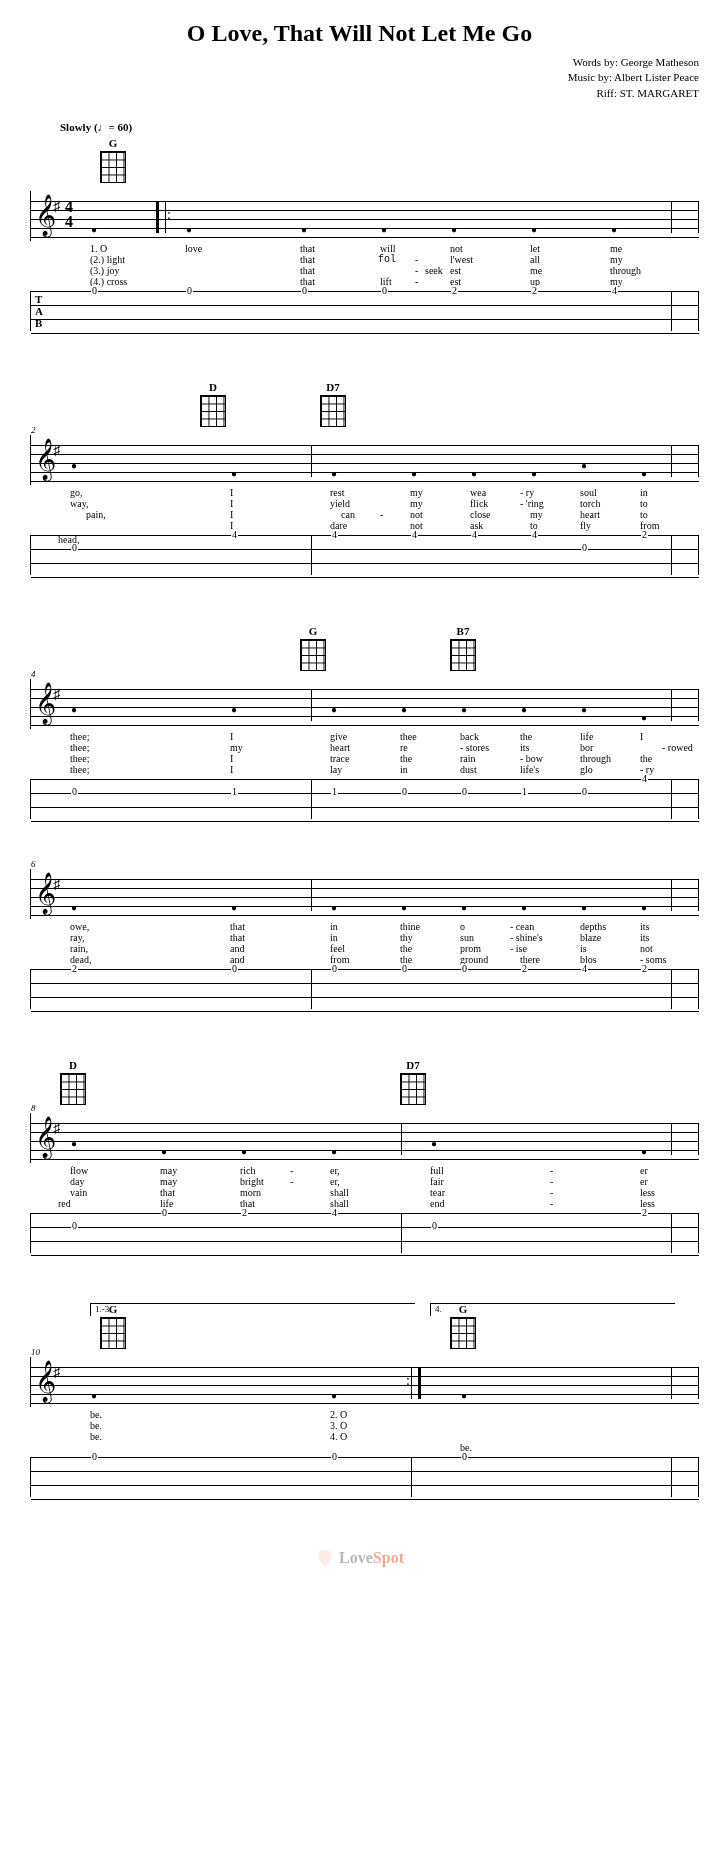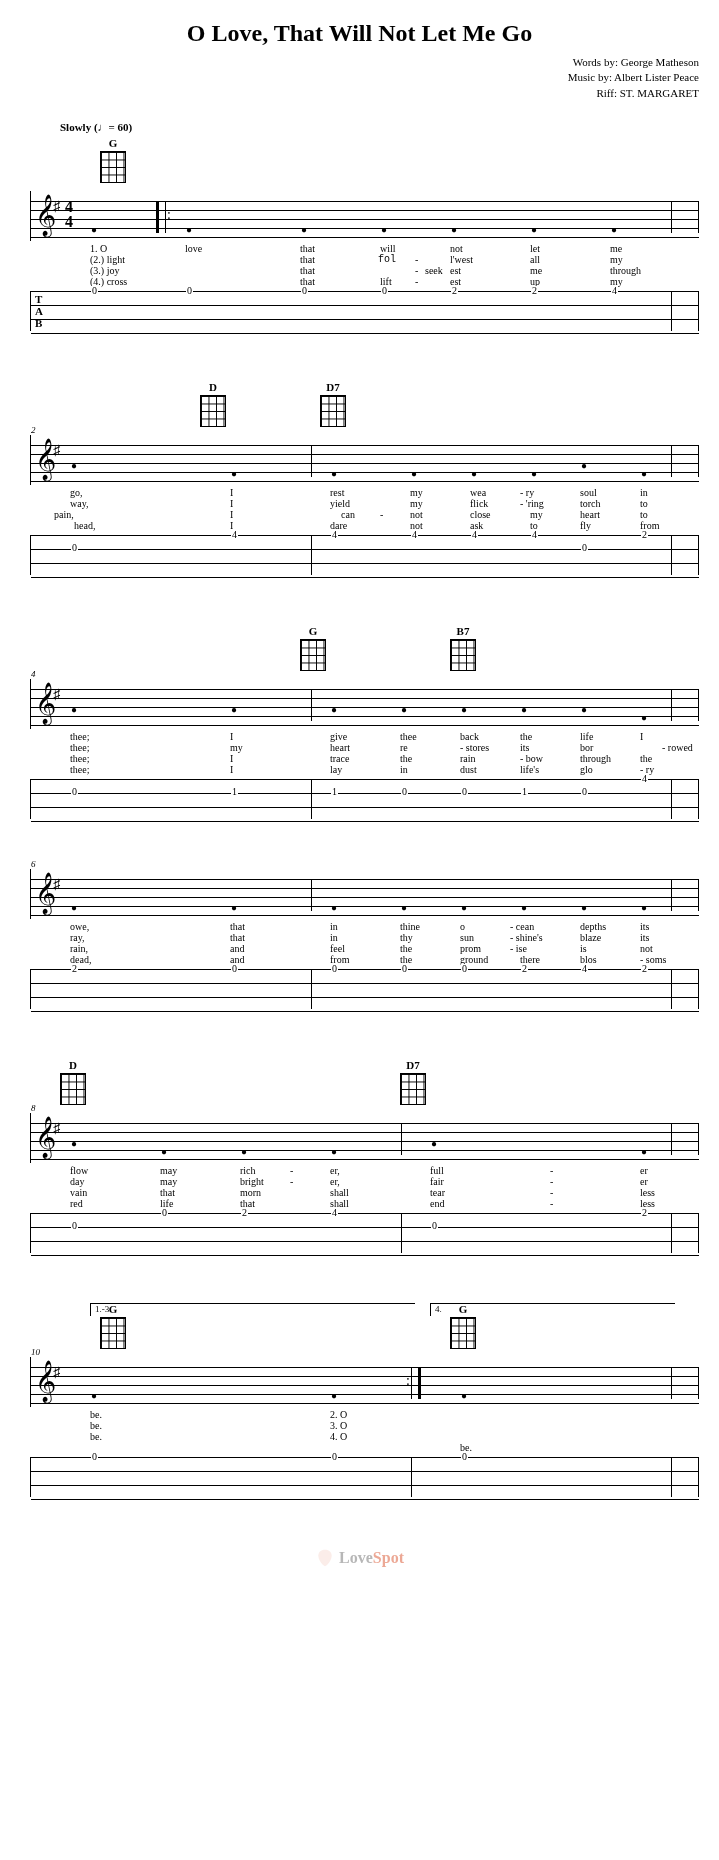--- a/index.html
+++ b/index.html
@@ -387,32 +387,32 @@
           <span class="lyric-syl" style="left: 40px;">way,</span>
           <span class="lyric-syl" style="left: 200px;">I</span>
           <span class="lyric-syl" style="left: 300px;">yield</span>
           <span class="lyric-syl" style="left: 380px;">my</span>
           <span class="lyric-syl" style="left: 440px;">flick</span>
           <span class="lyric-syl" style="left: 490px;">- 'ring</span>
           <span class="lyric-syl" style="left: 550px;">torch</span>
           <span class="lyric-syl" style="left: 610px;">to</span>
         </div>
         <div class="lyric-row">
-          <span class="lyric-syl" style="left: 24px;">pain,</span>
+          <span class="lyric-syl" style="left: 56px;">pain,</span>
           <span class="lyric-syl" style="left: 200px;">I</span>
           <span class="lyric-syl" style="left: 311px;">can</span>
           <span class="lyric-syl" style="left: 350px;">-</span>
           <span class="lyric-syl" style="left: 380px;">not</span>
           <span class="lyric-syl" style="left: 440px;">close</span>
           <span class="lyric-syl" style="left: 500px;">my</span>
           <span class="lyric-syl" style="left: 550px;">heart</span>
           <span class="lyric-syl" style="left: 610px;">to</span>
         </div>
         <div class="lyric-row">
-          <span class="lyric-syl" style="left: 44px;">head,</span>
+          <span class="lyric-syl" style="left: 28px; margin-top: 14px;">head,</span>
           <span class="lyric-syl" style="left: 200px;">I</span>
           <span class="lyric-syl" style="left: 300px;">dare</span>
           <span class="lyric-syl" style="left: 380px;">not</span>
           <span class="lyric-syl" style="left: 440px;">ask</span>
           <span class="lyric-syl" style="left: 500px;">to</span>
           <span class="lyric-syl" style="left: 550px;">fly</span>
           <span class="lyric-syl" style="left: 610px;">from</span>
         </div>
       </div>
       <div class="tab-area">
@@ -667,21 +667,21 @@
         <div class="lyric-row">
           <span class="lyric-syl" style="left: 40px;">vain</span>
           <span class="lyric-syl" style="left: 130px;">that</span>
           <span class="lyric-syl" style="left: 210px;">morn</span>
           <span class="lyric-syl" style="left: 300px;">shall</span>
           <span class="lyric-syl" style="left: 400px;">tear</span>
           <span class="lyric-syl" style="left: 520px;">-</span>
           <span class="lyric-syl" style="left: 610px;">less</span>
         </div>
         <div class="lyric-row">
-          <span class="lyric-syl" style="left: 40px;">red</span>
+          <span class="lyric-syl" style="left: 28px;">red</span>
           <span class="lyric-syl" style="left: 130px;">life</span>
           <span class="lyric-syl" style="left: 210px;">that</span>
           <span class="lyric-syl" style="left: 300px;">shall</span>
           <span class="lyric-syl" style="left: 400px;">end</span>
           <span class="lyric-syl" style="left: 520px;">-</span>
           <span class="lyric-syl" style="left: 610px;">less</span>
         </div>
       </div>
       <div class="tab-area">
         <div class="tab-lines">

